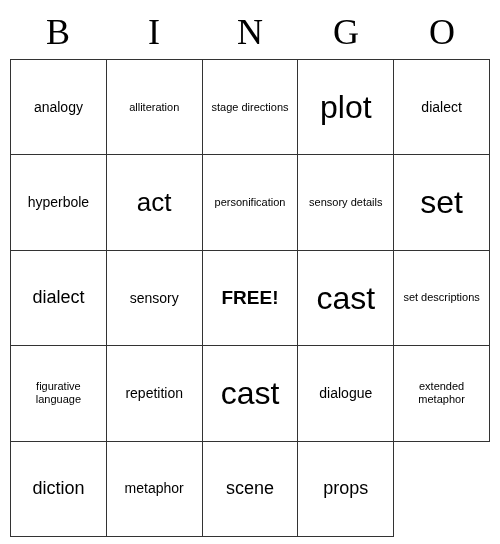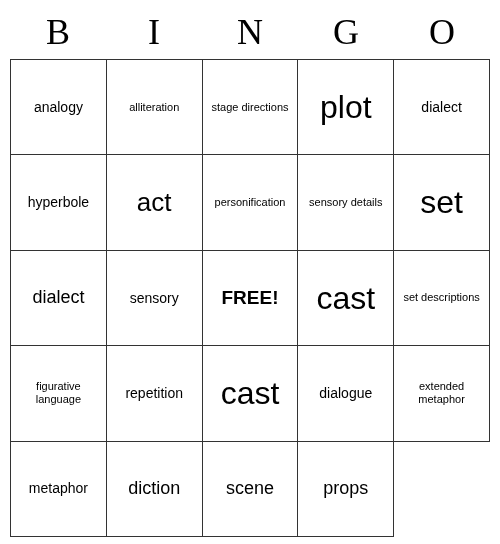--- a/index.html
+++ b/index.html
@@ -157,24 +157,24 @@
       <div class="bingo-cell">
         <span class="size-xlarge">cast</span>
       </div>
       <div class="bingo-cell">
         <span class="size-normal">dialogue</span>
       </div>
       <div class="bingo-cell">
         <span class="size-small">extended metaphor</span>
       </div>
       <div class="bingo-cell">
-        <span class="size-normal">metaphor</span>
+        <span class="size-medium">diction</span>
       </div>
       <div class="bingo-cell">
-        <span class="size-medium">diction</span>
+        <span class="size-normal">metaphor</span>
       </div>
       <div class="bingo-cell">
         <span class="size-medium">scene</span>
       </div>
       <div class="bingo-cell">
         <span class="size-medium">props</span>
       </div>
     </div>
 </div>
 

